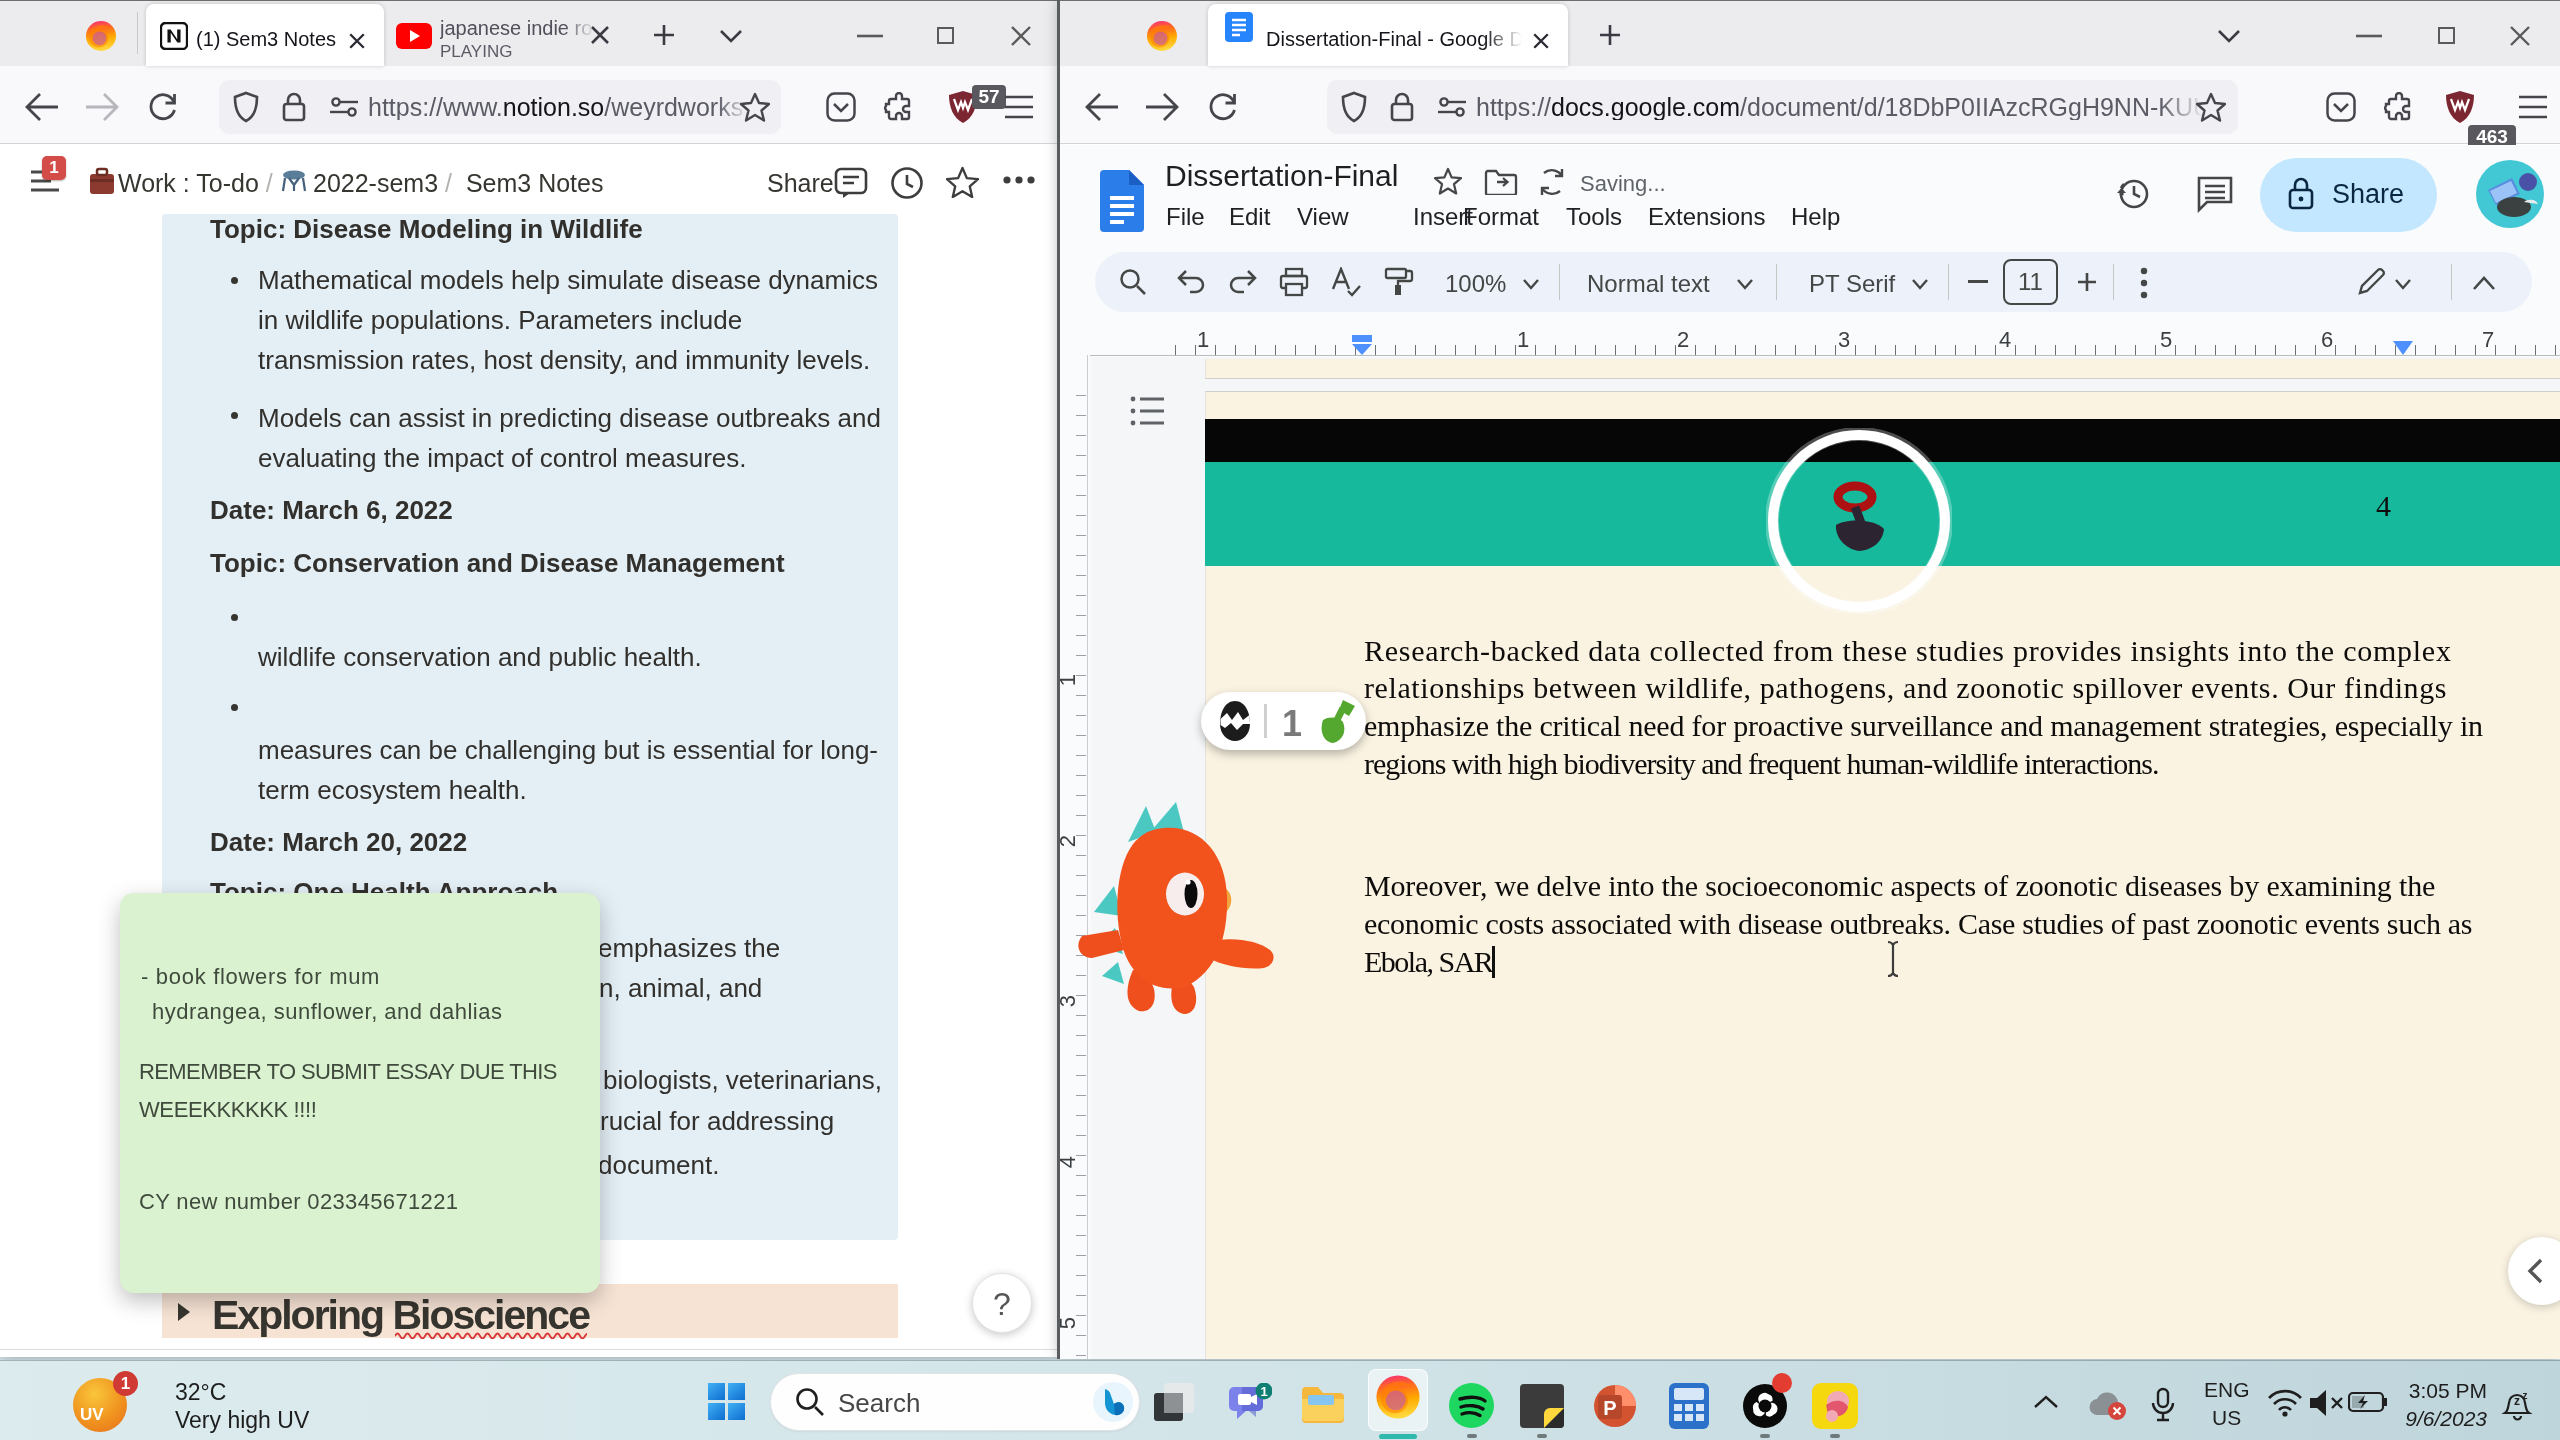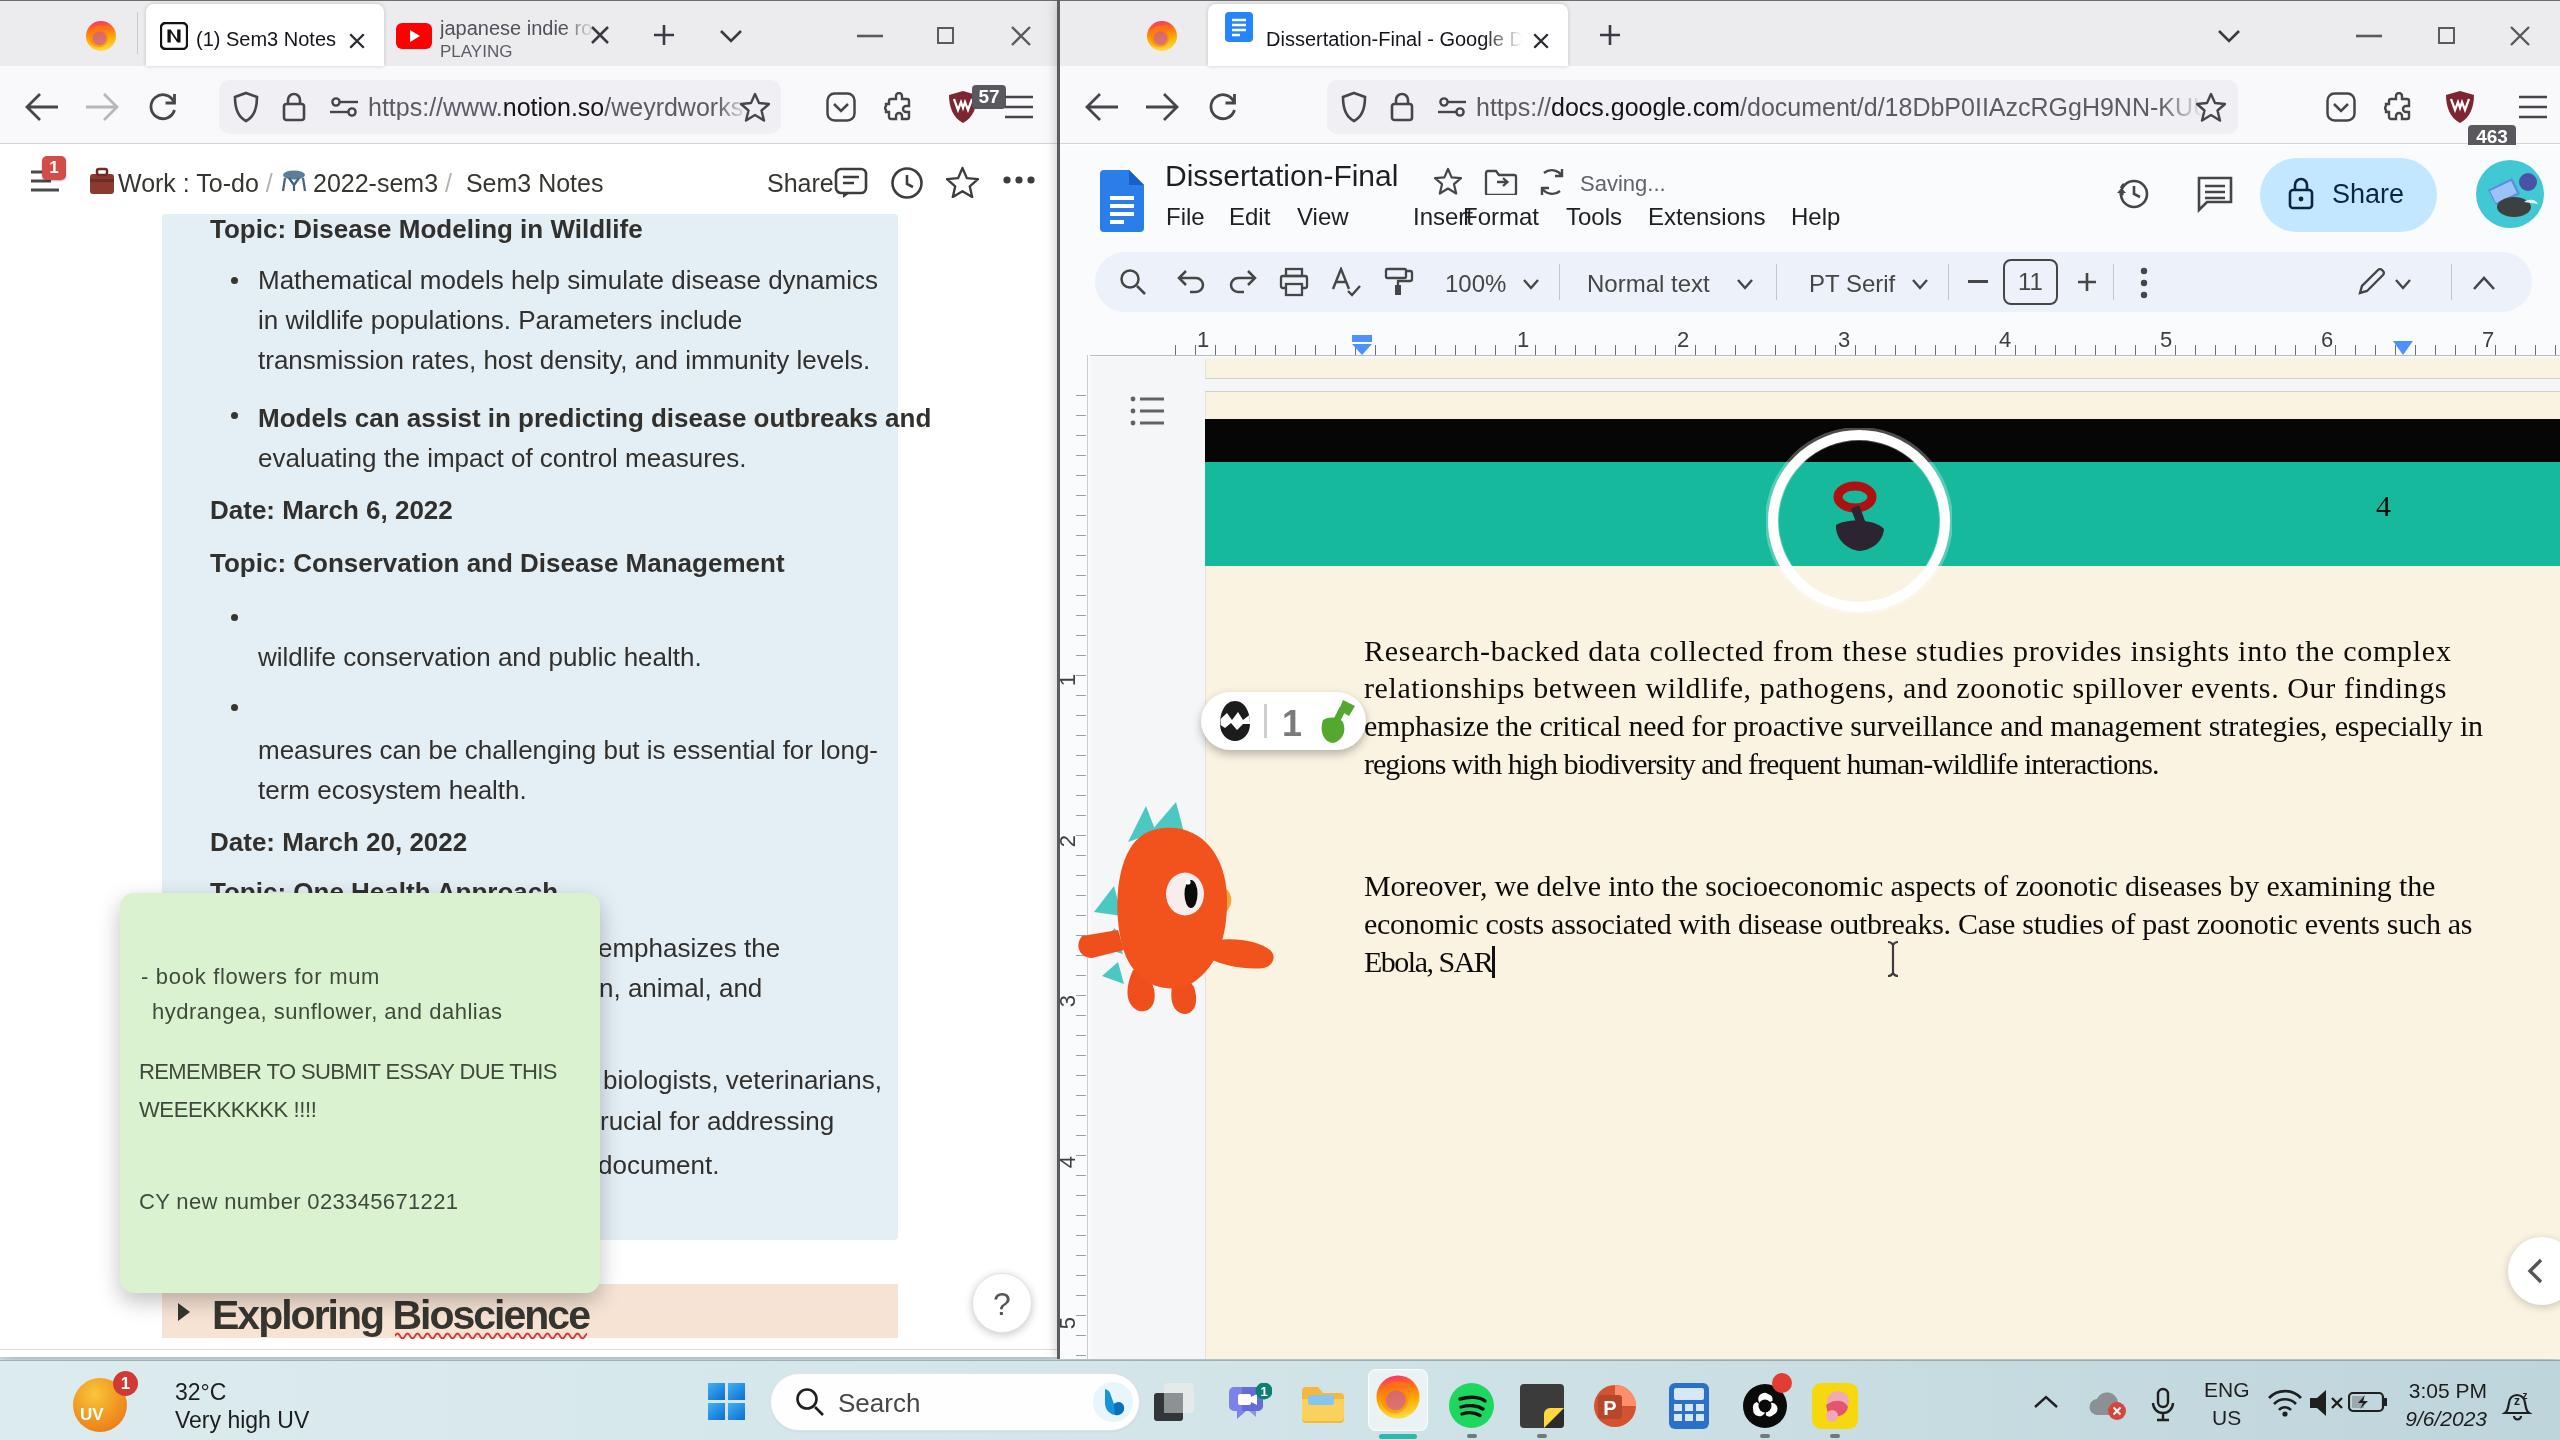--- a/index.html
+++ b/index.html
@@ -167,21 +167,21 @@
         <circle cx="29" cy="5" r="3.6" fill="#3d3d3d"></circle>
       </svg>
 
     <div class="abs" style="left:162px; top:69px; width:736px; height:1026px; background:#e3eef5; border-radius:4px;"></div>
     <div class="ntext nbold" style="left:210px; top:64px;">Topic: Disease Modeling in Wildlife</div>
     <div class="bullet" style="left:231px; top:132px;"></div>
     <div class="ntext" style="left:258px; top:115px;">Mathematical models help simulate disease dynamics</div>
     <div class="ntext" style="left:258px; top:155px;">in wildlife populations. Parameters include</div>
     <div class="ntext" style="left:258px; top:195px;">transmission rates, host density, and immunity levels.</div>
     <div class="bullet" style="left:231px; top:267px;"></div>
-    <div class="ntext" style="left:258px; top:253px;font-weight:bold;">Models can assist in predicting disease outbreaks and</div>
+    <div class="ntext" style="left:258px; top:253px;">Models can assist in predicting disease outbreaks and</div>
     <div class="ntext" style="left:258px; top:293px;">evaluating the impact of control measures.</div>
     <div class="ntext nbold" style="left:210px; top:345px;">Date: March 6, 2022</div>
     <div class="ntext nbold" style="left:210px; top:398px;">Topic: Conservation and Disease Management</div>
     <div class="bullet" style="left:231px; top:469px;"></div>
     <div class="ntext" style="left:258px; top:492px;">wildlife conservation and public health.</div>
     <div class="bullet" style="left:231px; top:559px;"></div>
     <div class="ntext" style="left:258px; top:585px;">measures can be challenging but is essential for long-</div>
     <div class="ntext" style="left:258px; top:625px;">term ecosystem health.</div>
     <div class="ntext nbold" style="left:210px; top:677px;">Date: March 20, 2022</div>
     <div class="ntext nbold" style="left:210px; top:727px;">Topic: One Health Approach</div>

